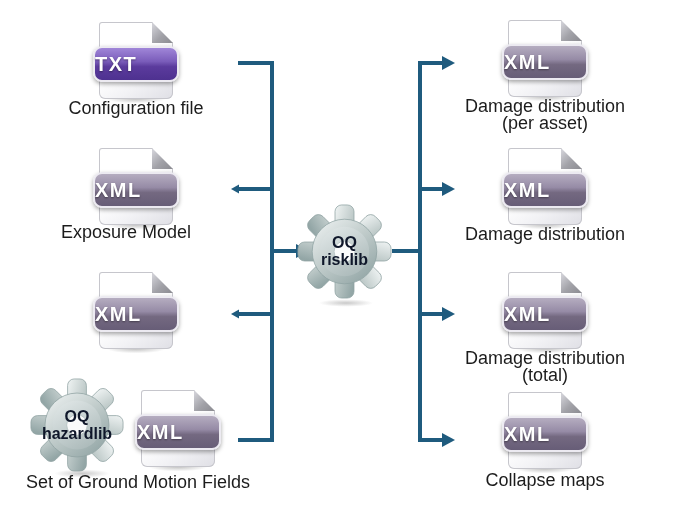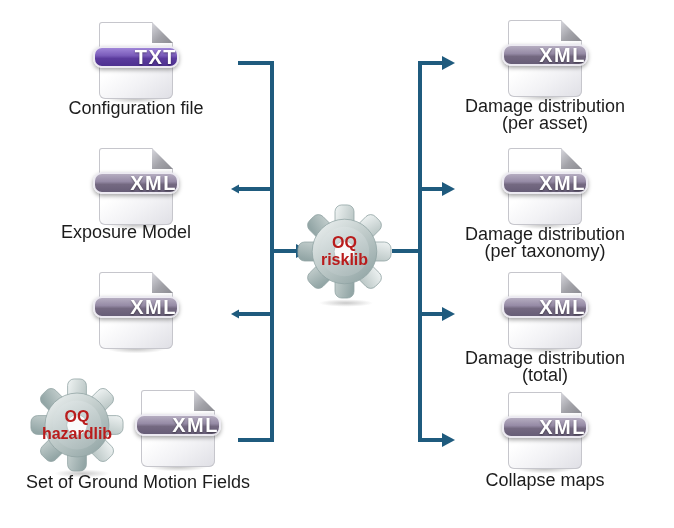--- a/index.html
+++ b/index.html
@@ -21,40 +21,40 @@
     border-radius:3px 0 6px 6px;
     clip-path: polygon(0 0, 53px 0, 74px 21px, 74px 77px, 0 77px);
     box-shadow: inset 0 0 0 1px #c6c6cc;
   }
   .fold {
     position:absolute; left:59px; top:0; width:21px; height:21px;
     clip-path:polygon(0 0, 100% 100%, 0 100%);
     background:linear-gradient(135deg,#cfcfd5 10%, #a2a2a8 55%, #8b8b91 100%);
   }
   .badge {
-    position:absolute; left:0; top:24px; width:86px; height:22px; box-sizing:border-box;
+    position:absolute; left:0; top:24px; width:86px; height:36px; box-sizing:border-box;
     border-radius:9px; border:2px solid #eceaf1;
-    display:flex; align-items:center; justify-content:flex-end;
+    display:flex; align-items:center; justify-content:flex-start;
     box-shadow:0 2px 4px rgba(0,0,0,.35);
     color:#fff; font-weight:bold; font-size:20px; letter-spacing:1.5px;
     text-shadow:0 1px 2px rgba(0,0,0,.4);
   }
   .badge.txt { background:linear-gradient(180deg,#a086d8 0%, #7a5cba 42%, #5b3b9d 58%, #4e3190 100%); }
   .badge.xml { background:linear-gradient(180deg,#b5adc0 0%, #968ba6 42%, #746981 58%, #675d77 100%); }
 
   
   .label { position:absolute; font-size:18px; color:#1c1c1c; text-align:center; line-height:17px; }
 
   
   .gear-unit { position:absolute; }
   .gear-svg { width:100%; height:100%; display:block; }
   .gear-text {
     position:absolute; inset:0; display:flex; flex-direction:column;
     align-items:center; justify-content:center;
-    color:#b91c1c; font-weight:bold; text-align:center;
+    color:#0f172a; font-weight:bold; text-align:center;
   }
   .gear-text .l1 { font-size:16px; line-height:17px; }
   .gear-text .l2 { font-size:16px; line-height:18px; white-space:nowrap; }
   .gear-shadow {
     position:absolute; border-radius:50%;
     background:radial-gradient(ellipse closest-side, rgba(40,40,40,.25), rgba(40,40,40,0) 75%);
   }
 </style>
 </head>
 <body>
@@ -185,21 +185,20 @@
   <div class="file-icon" style="left:502px; top:148px">
     <div class="icon-shadow"></div>
     <div class="page"></div>
     <div class="fold"></div>
     <div class="badge xml">
         <span>XML</span>
       </div>
   </div>
   <div class="label" style="left:425px; top:226px; width:240px">
     <div>Damage distribution</div>
-    <div>(per taxonomy)</div>
   </div>
 
   <div class="file-icon" style="left:502px; top:272px">
     <div class="icon-shadow"></div>
     <div class="page"></div>
     <div class="fold"></div>
     <div class="badge xml">
         <span>XML</span>
       </div>
   </div>

